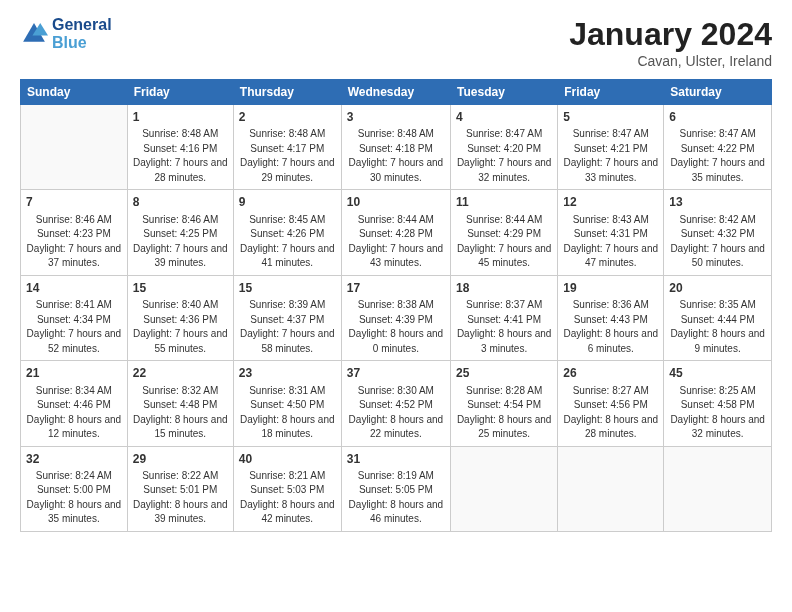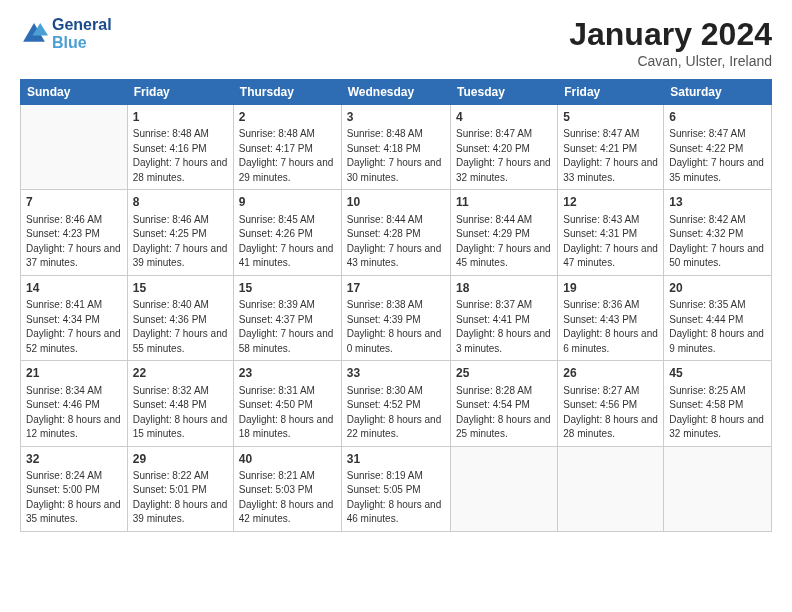--- a/index.html
+++ b/index.html
@@ -74,20 +74,21 @@
     .day-num {
       font-weight: bold;
       font-size: 12px;
       display: block;
       margin-bottom: 1px;
     }
     .day-info {
       font-size: 10px;
       color: #333;
       line-height: 1.45;
+      text-align: center;
     }
   </style>
 </head>
 <body>
 
 <div class="page">
   <div class="header">
     <div class="logo">
       <svg class="logo-icon" viewBox="0 0 36 36">
         <polygon points="18,4 32,28 4,28" fill="#2e6db4"></polygon>
@@ -211,21 +212,21 @@
           </td>
           <td>
             <span class="day-num">22</span>
             <div class="day-info">Sunrise: 8:32 AM<br>Sunset: 4:48 PM<br>Daylight: 8 hours and 15 minutes.</div>
           </td>
           <td>
             <span class="day-num">23</span>
             <div class="day-info">Sunrise: 8:31 AM<br>Sunset: 4:50 PM<br>Daylight: 8 hours and 18 minutes.</div>
           </td>
           <td>
-            <span class="day-num">33</span>
+            <span class="day-num">37</span>
             <div class="day-info">Sunrise: 8:30 AM<br>Sunset: 4:52 PM<br>Daylight: 8 hours and 22 minutes.</div>
           </td>
           <td>
             <span class="day-num">25</span>
             <div class="day-info">Sunrise: 8:28 AM<br>Sunset: 4:54 PM<br>Daylight: 8 hours and 25 minutes.</div>
           </td>
           <td>
             <span class="day-num">26</span>
             <div class="day-info">Sunrise: 8:27 AM<br>Sunset: 4:56 PM<br>Daylight: 8 hours and 28 minutes.</div>
           </td>

